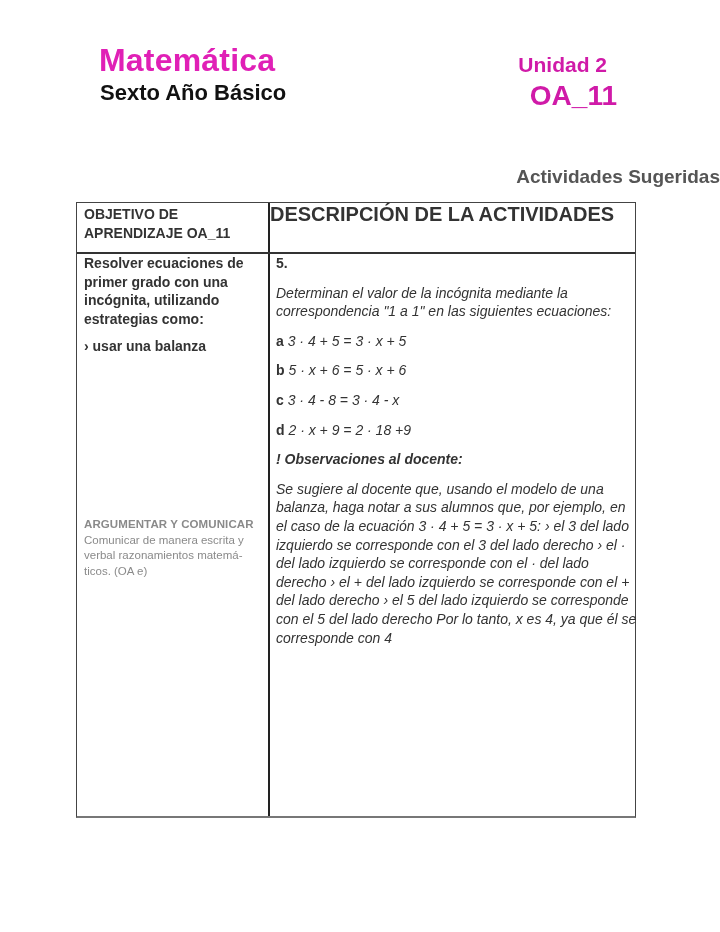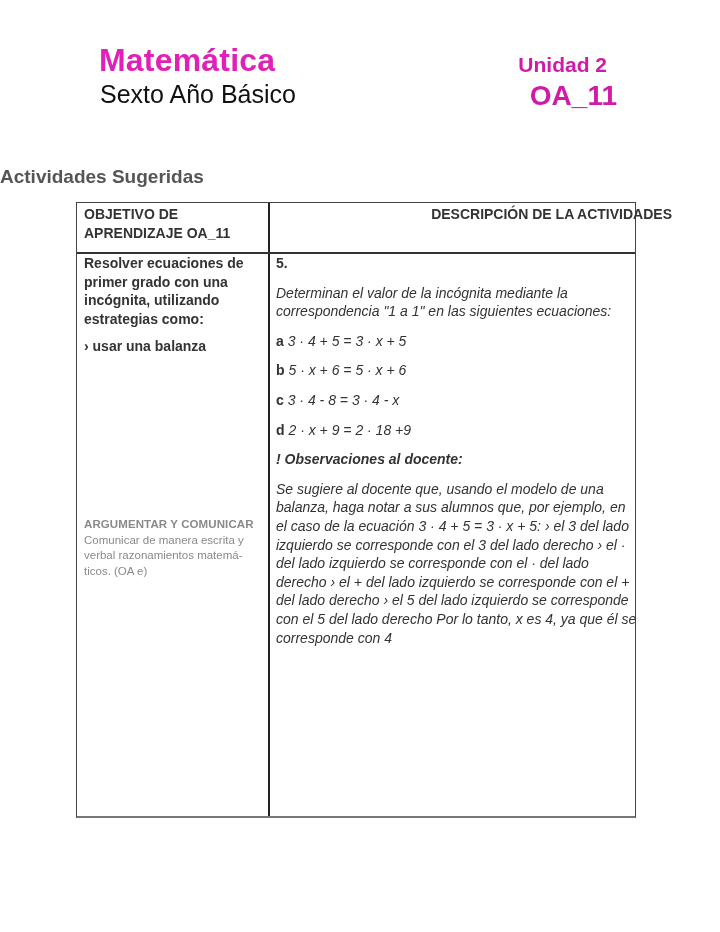--- a/index.html
+++ b/index.html
@@ -21,22 +21,22 @@
       top: 42px;
       font-size: 32px;
       font-weight: bold;
       color: #e020b6;
       letter-spacing: 0.2px;
     }
     .subtitle {
       position: absolute;
       left: 100px;
       top: 80px;
-      font-size: 25px;
-      font-weight: normal;
+      font-size: 22px;
+      font-weight: bold;
       color: #111111;
     }
     .unit {
       position: absolute;
       right: 113px;
       top: 53px;
       font-size: 21px;
       font-weight: bold;
       color: #d01aa8;
     }
@@ -46,21 +46,21 @@
       top: 80px;
       font-size: 28px;
       font-weight: bold;
       color: #d01aa8;
     }
     .section-title {
       position: absolute;
       left: 0;
       width: 720px;
       top: 166px;
-      text-align: left;
+      text-align: right;
       font-size: 19px;
       font-weight: bold;
       color: #555555;
     }
     .table {
       position: absolute;
       left: 76px;
       top: 202px;
       width: 560px;
       height: 616px;
@@ -92,26 +92,25 @@
       font-size: 14px;
       line-height: 19px;
       color: #333333;
       font-weight: bold;
     }
     .head-right {
       position: absolute;
       left: 193px;
       top: 2px;
       width: 372px;
-      text-align: right;
-      font-size: 14px;
+      text-align: left;
+      font-size: 20px;
       line-height: 19px;
       font-weight: bold;
       color: #333333;
-      padding-left: 30px;
     }
     .left-col {
       position: absolute;
       left: 7px;
       top: 51px;
       width: 182px;
       font-size: 14px;
       line-height: 18.6px;
       font-weight: bold;
       color: #333333;

